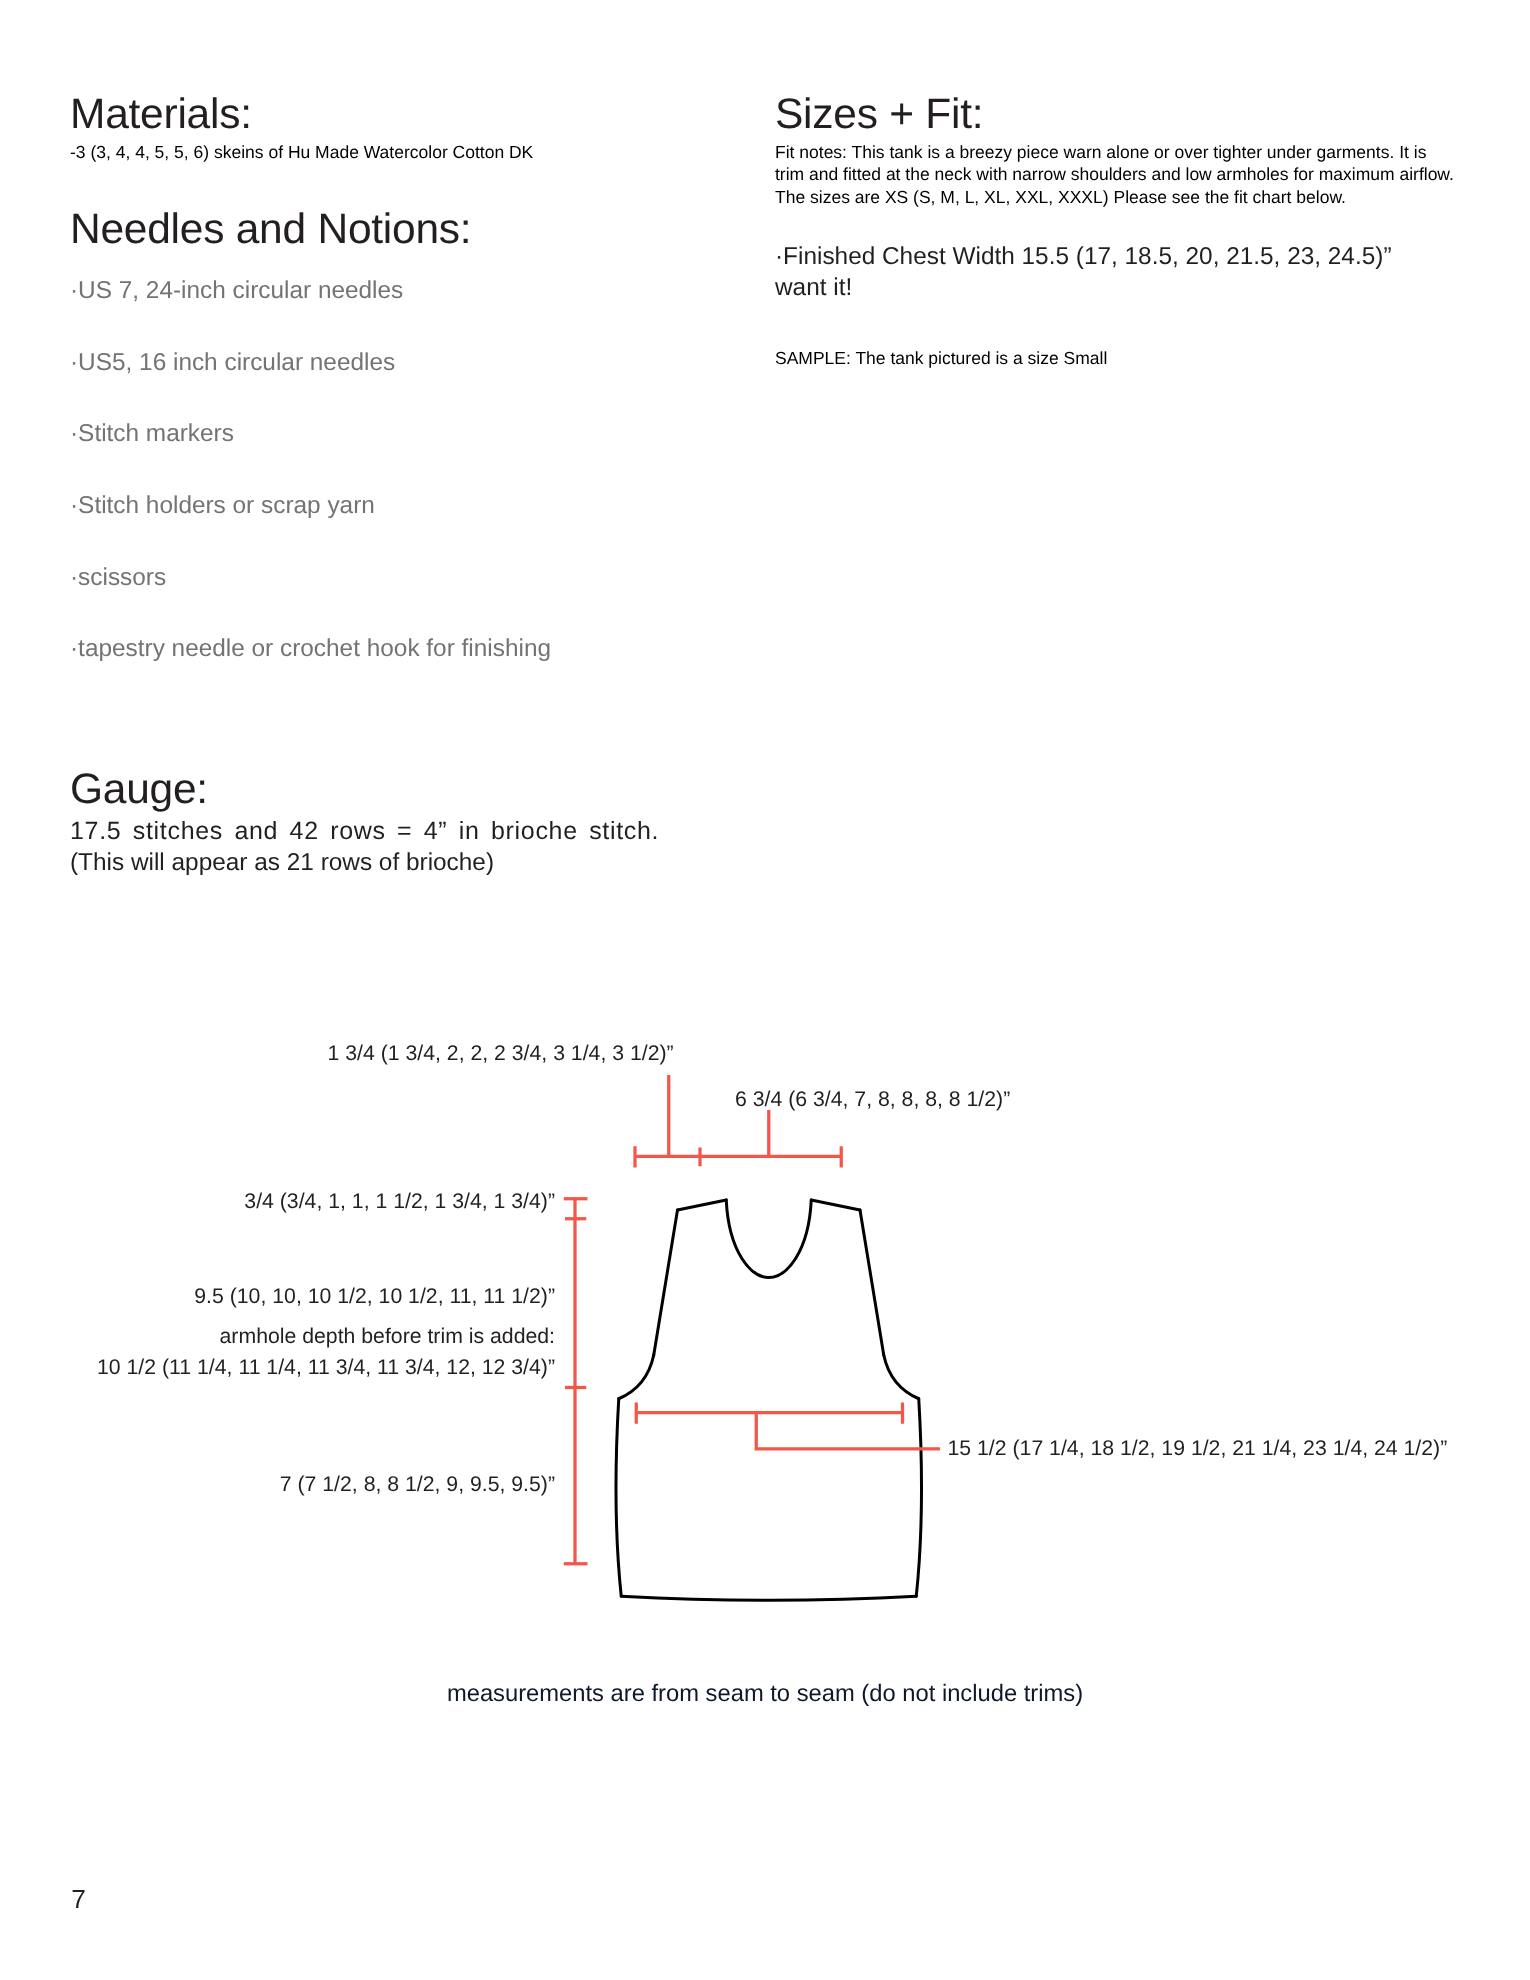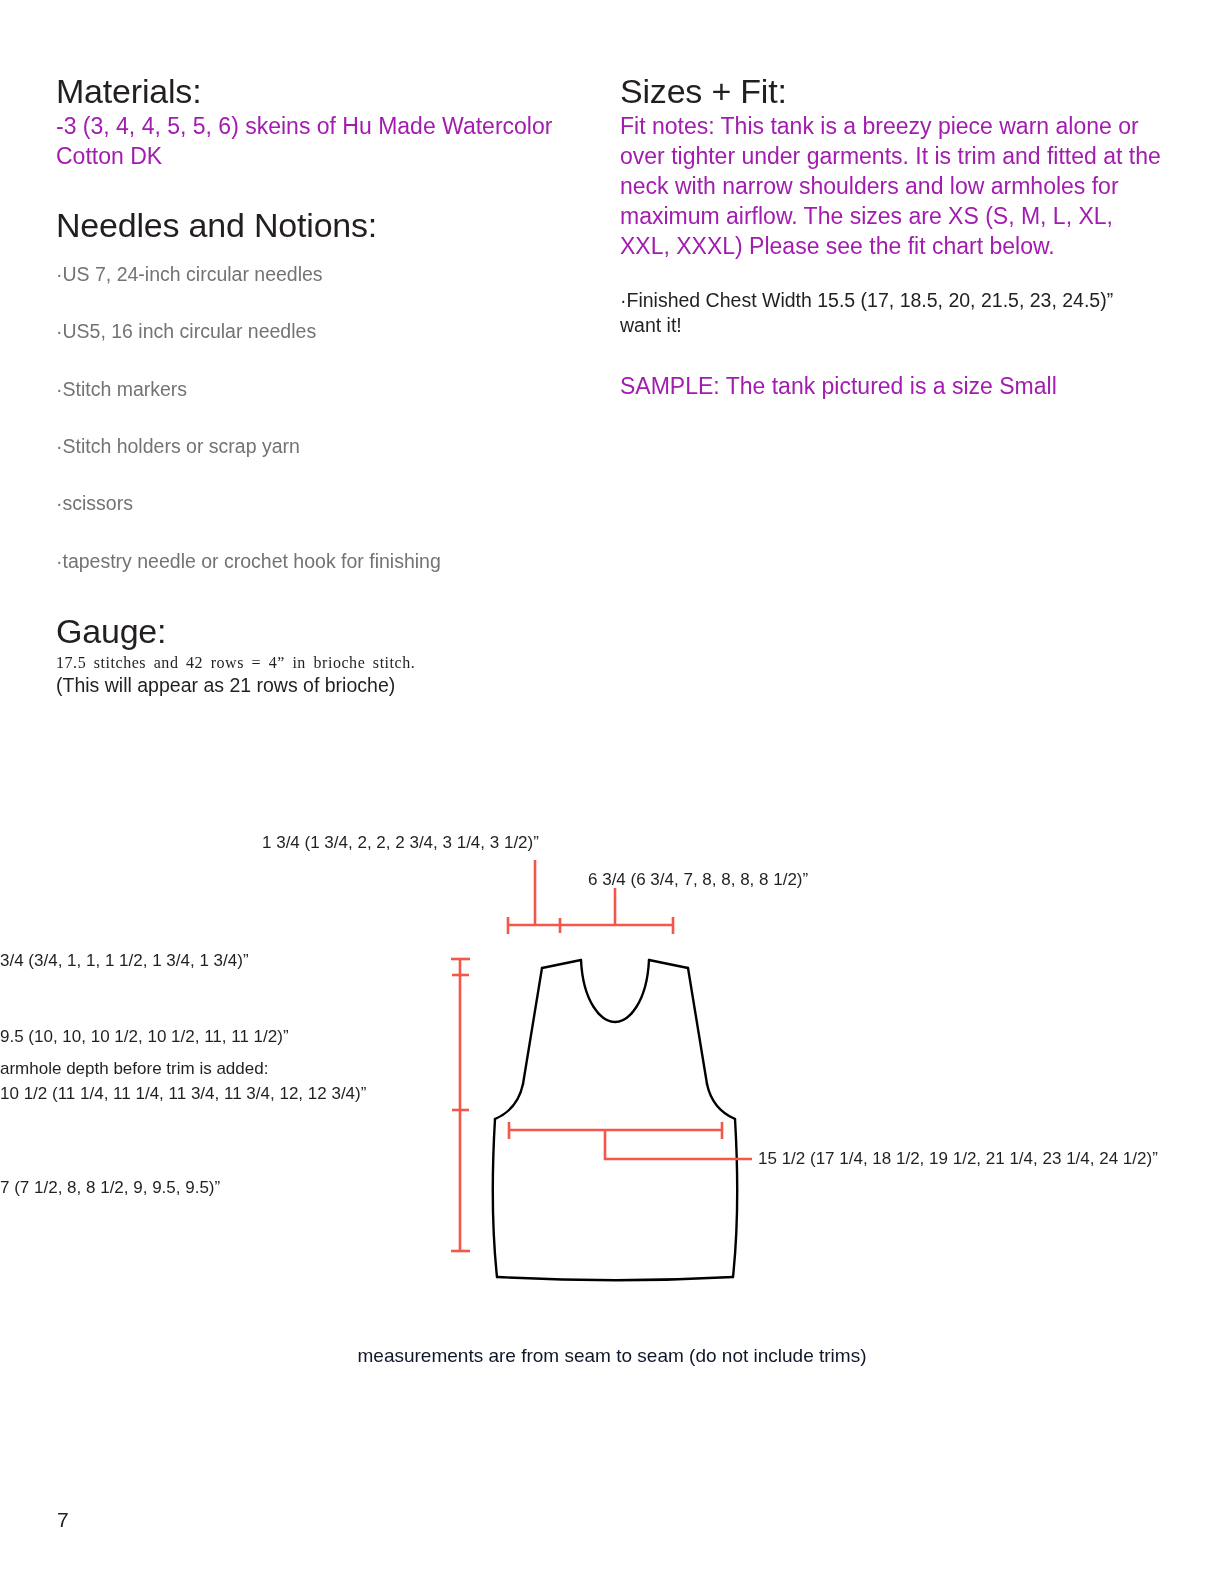--- a/index.html
+++ b/index.html
@@ -36,24 +36,24 @@
 
   h2.section-head {
     font-size: 34px;
     font-weight: 400;
     letter-spacing: -0.2px;
     margin: 0 0 2px 0;
     line-height: 1.12;
     color: #231f20;
   }
   .body-text {
-    font-size: 23px;
+    font-size: 14px;
     line-height: 1.30;
     margin: 0;
-    color: #a21caf;
+    color: #000000;
   }
   .list-item {
     font-size: 19.5px;
     line-height: 1.30;
     margin: 0 0 32px 0;
     color: #737373;
   }
   .gap-md { height: 26px; }
   .gap-sm { height: 16px; }
   .gap-lg { height: 34px; }
@@ -65,26 +65,25 @@
   }
 
   
   .gauge-block {
     position: absolute;
     left: 56px;
     top: 612px;
     width: 640px;
   }
   .gauge-line1 {
-    font-size: 16px;
+    font-size: 20px;
     line-height: 1.32;
     margin: 0;
     letter-spacing: 0.55px;
     word-spacing: 3px;
-    font-family: Liberation Serif, serif;
   }
   .gauge-line2 {
     font-size: 19.5px;
     line-height: 1.32;
     margin: 0;
   }
 
   
   .schematic {
     position: absolute;
@@ -94,21 +93,21 @@
     height: 1584px;
     pointer-events: none;
   }
   .schem-label {
     position: absolute;
     font-size: 17px;
     line-height: 1.28;
     color: #231f20;
     white-space: nowrap;
   }
-  .schem-label.right-align { }
+  .schem-label.right-align { text-align: right; }
 
   .caption {
     position: absolute;
     left: 0;
     top: 1345px;
     width: 1224px;
     text-align: center;
     font-size: 19px;
     color: #0f172a;
   }

